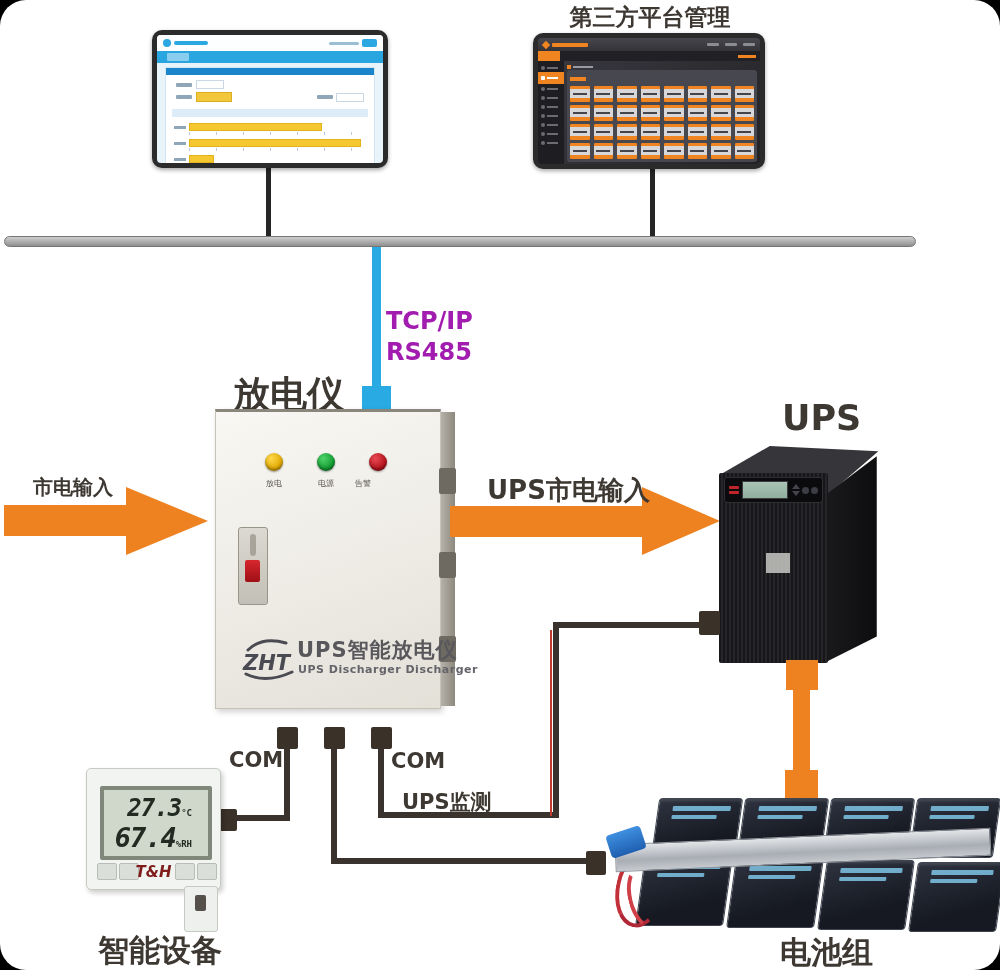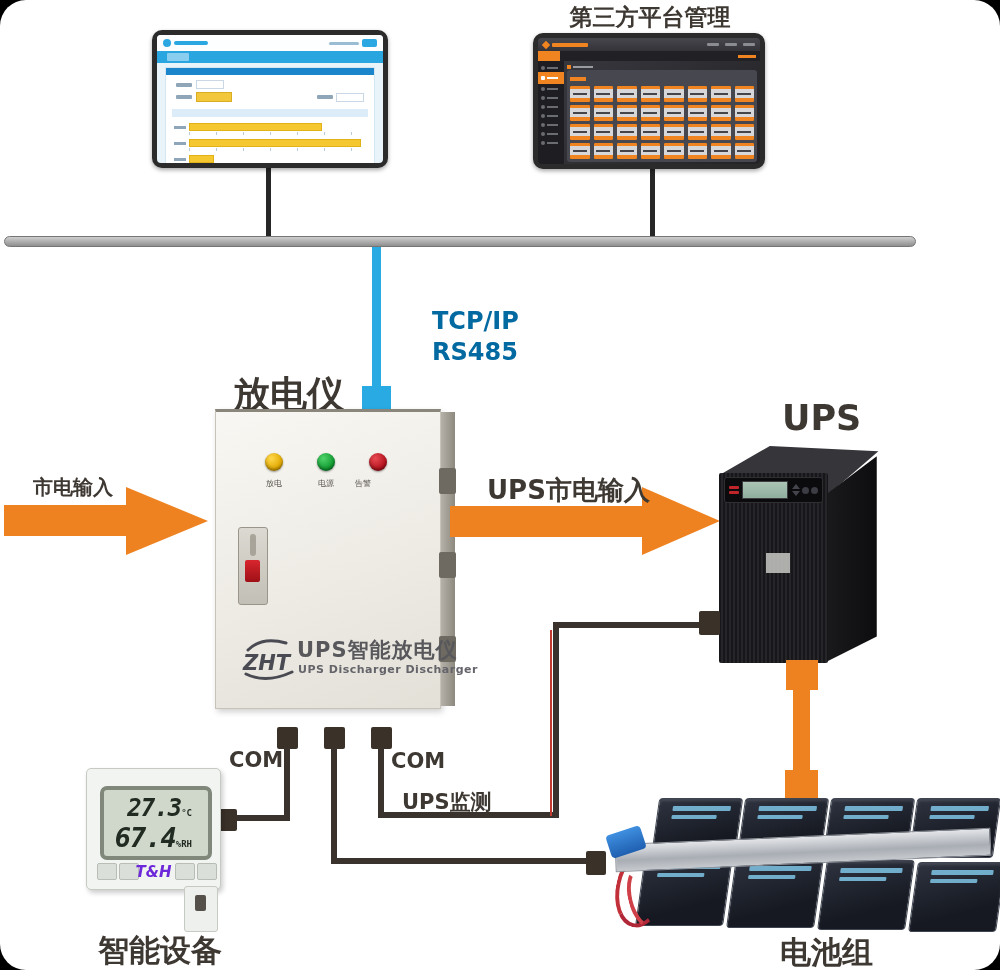--- a/index.html
+++ b/index.html
@@ -137,26 +137,26 @@
          background:linear-gradient(180deg,#e3e5e8,#a9adb4 60%,#c6c9cd);transform:rotate(-2.5deg);z-index:5;}
   .bconn{position:absolute;left:-2px;top:44px;width:36px;height:24px;border-radius:4px;z-index:6;
          background:linear-gradient(180deg,#3f8fe0,#1f5fb0);transform:rotate(-18deg);}
   .rwire{position:absolute;border:4px solid transparent;border-radius:50%;z-index:4;}
   .rw1{left:6px;top:62px;width:42px;height:72px;border-left-color:#c2303a;border-bottom-color:#b02838;transform:rotate(12deg);}
   .rw2{left:18px;top:78px;width:30px;height:58px;border-left-color:#d04048;transform:rotate(-14deg);}
 
   
   .th-body{position:absolute;left:86px;top:768px;width:133px;height:120px;background:#f2f4f1;border:1px solid #c5cac2;
            border-radius:5px;box-shadow:2px 3px 5px rgba(0,0,0,.2);}
-  .th-lcd{position:absolute;left:13px;top:17px;width:104px;height:66px;background:#cfd8cb;border:4px solid #7f887b;border-radius:7px;
+  .th-lcd{position:absolute;left:13px;top:17px;width:104px;height:66px;background:#cfd8cb;border:4px solid #7f887b;border-radius:2px;
           font-family:"DejaVu Sans Mono","Liberation Mono",monospace;font-weight:700;font-style:italic;color:#222b22;overflow:hidden;}
   .th-row{position:absolute;right:16px;white-space:nowrap;letter-spacing:-1px;}
   .th-unit{font-size:9px;font-style:normal;letter-spacing:0;}
   .th-btn{position:absolute;width:18px;height:15px;background:#dbdfda;border:1px solid #b8beb6;border-radius:2px;top:94px;}
-  .th-brand{position:absolute;top:94px;left:0;width:100%;text-align:center;font-size:15px;font-weight:700;font-style:italic;color:#6d28d9;}
+  .th-brand{position:absolute;top:94px;left:0;width:100%;text-align:center;font-size:15px;font-weight:700;font-style:italic;color:#7f1d1d;}
   .th-probe{position:absolute;left:184px;top:886px;width:32px;height:44px;background:#eef0ed;border:1px solid #c5cac2;border-radius:3px;}
   .th-probe b{position:absolute;left:10px;top:8px;width:11px;height:16px;background:#55504a;border-radius:2px;}
 </style>
 </head>
 <body>
 
 <div class="page">
 
   <div class="biglabel" style="left:530px;top:2px;width:240px;text-align:center;font-size:23px;">第三方平台管理</div>
 
@@ -540,21 +540,21 @@
           </div>
         </div>
       </div>
     </div>
   </div>
 
   <div class="busbar"></div>
 
   <div class="bluev" style="background:#29AAE2;"></div>
   <div class="bluehead" style="background:#29AAE2;"></div>
-  <div class="wlabel" style="left:386px;top:306px;font-size:24px;color:#0369a1;line-height:31px;margin-left:46px;">
+  <div class="wlabel" style="left:386px;top:306px;font-size:24px;color:#a21caf;line-height:31px;">
     <div>TCP/IP</div>
     <div>RS485</div>
   </div>
 
   <div class="biglabel" style="left:233px;top:370px;font-size:37px;">放电仪</div>
   <div class="cab-front"></div>
   <div class="cab-side"></div>
   <div class="hinge" style="top:468px;"></div>
   <div class="hinge" style="top:552px;"></div>
   <div class="hinge" style="top:636px;"></div>

